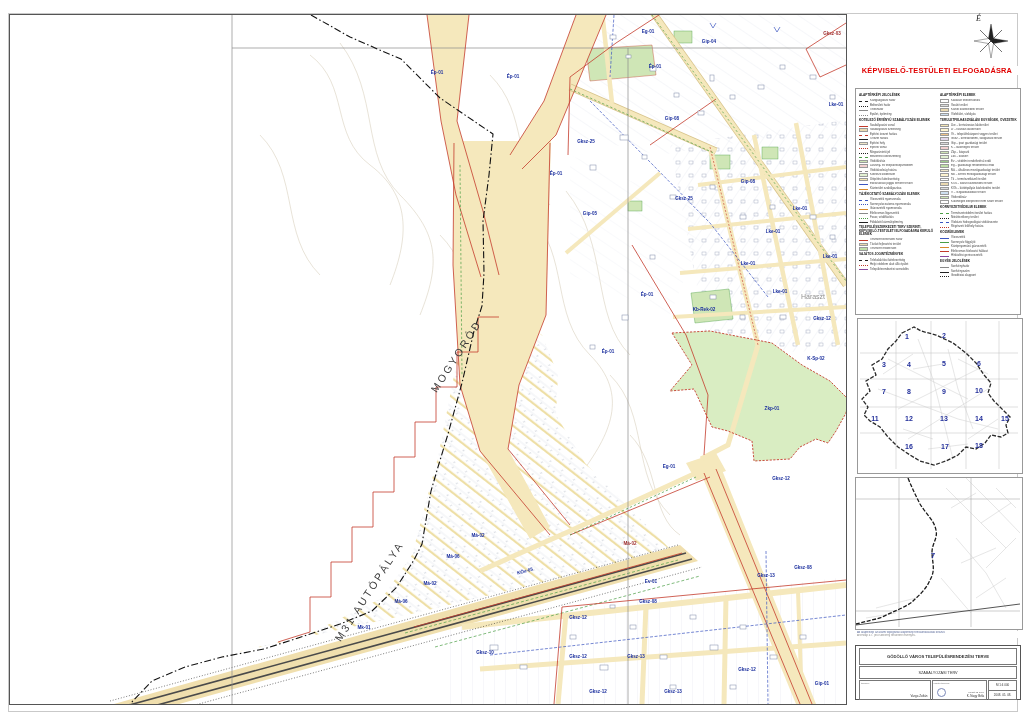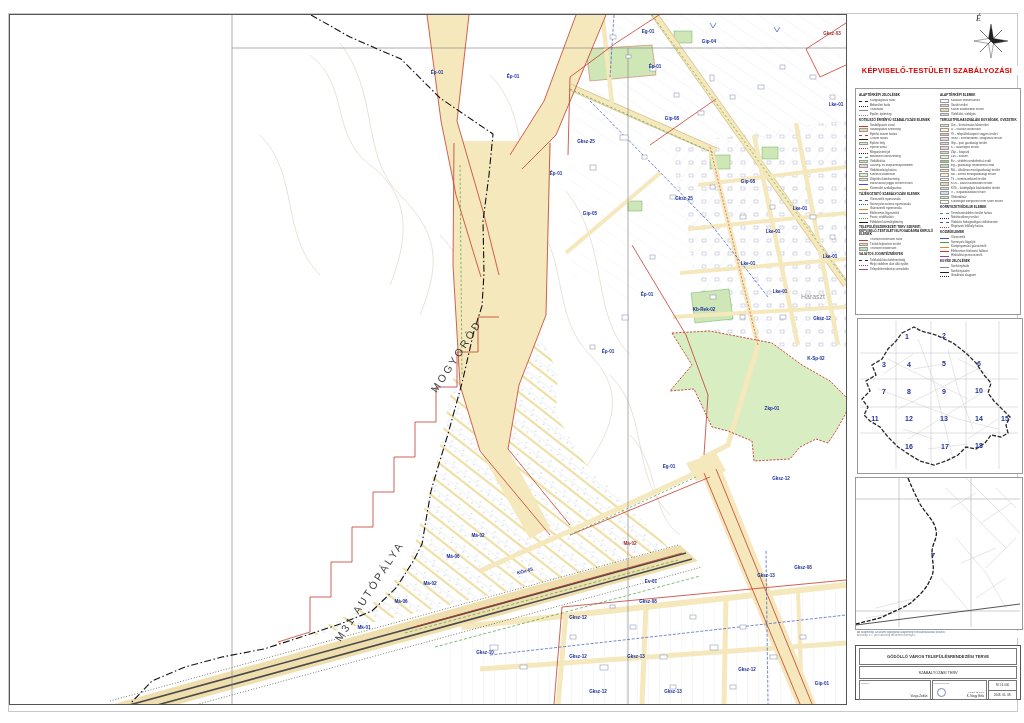--- a/index.html
+++ b/index.html
@@ -316,21 +316,21 @@
       <polygon points="6,23 20.5,20.5 23,23 20.5,25.5" fill="#fff"></polygon>
       <polygon points="40,23 25.5,20.5 23,23 25.5,25.5" fill="#222"></polygon>
       <polygon points="12,12 21,21 23,23 20,20" fill="#222"></polygon>
       <polygon points="34,12 25,21 23,23 26,20" fill="#fff"></polygon>
       <polygon points="12,34 21,25 23,23 20,26" fill="#fff"></polygon>
       <polygon points="34,34 25,25 23,23 26,26" fill="#222"></polygon>
     </g>
   </svg>
   <div class="rpanel" style="left:976px;top:14px;font-size:8px;font-style:italic;font-family:'Liberation Serif',serif;color:#222;">É</div>
 
-  <div id="approval" class="rpanel">KÉPVISELŐ-TESTÜLETI SZABÁLYOZÁSI</div>
+  <div id="approval" class="rpanel">KÉPVISELŐ-TESTÜLETI ELFOGADÁSRA</div>
 
   <div id="legend" class="rpanel">
     <div class="lcol" id="lcol0">
         <div class="lhead">ALAPTÉRKÉPI JELÖLÉSEK</div>
         <div class="lrow">
           <span class="sw swl c-blk dash"></span>
           <span class="ltxt">Közigazgatási határ</span>
         </div>
         <div class="lrow">
           <span class="sw swl c-blk dot"></span>

